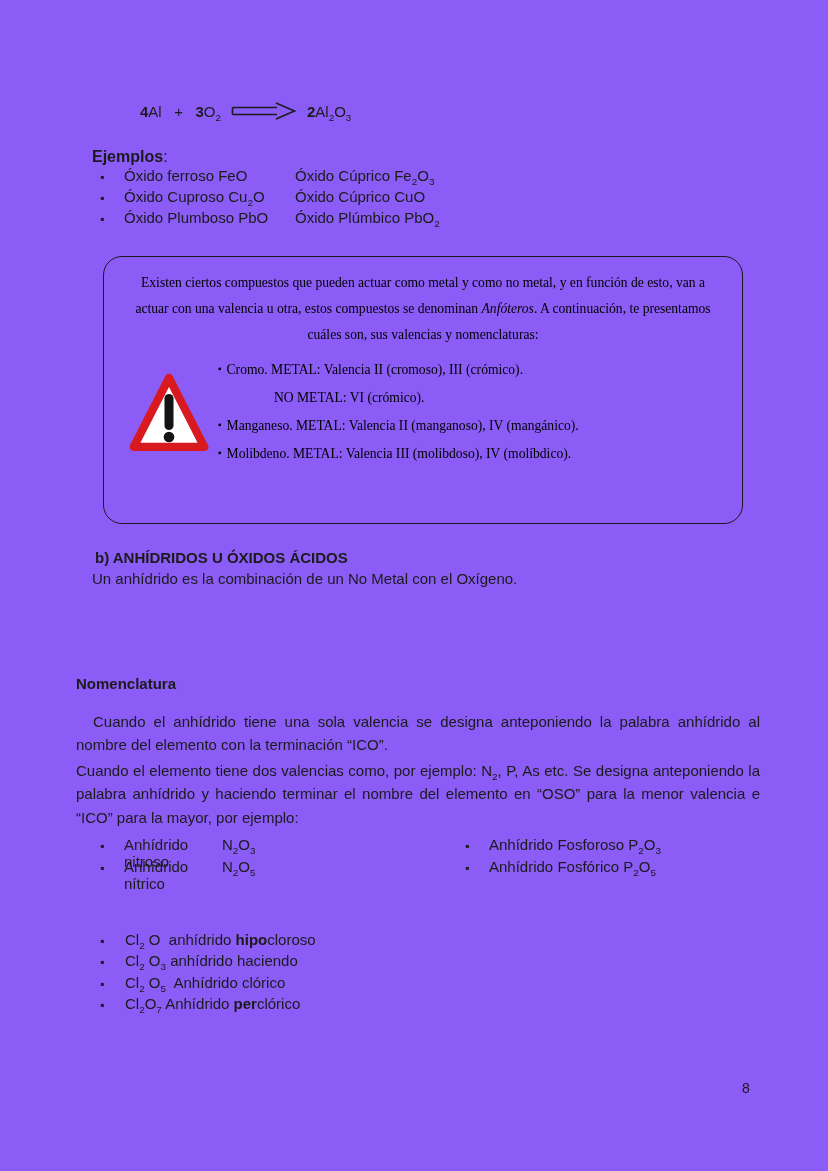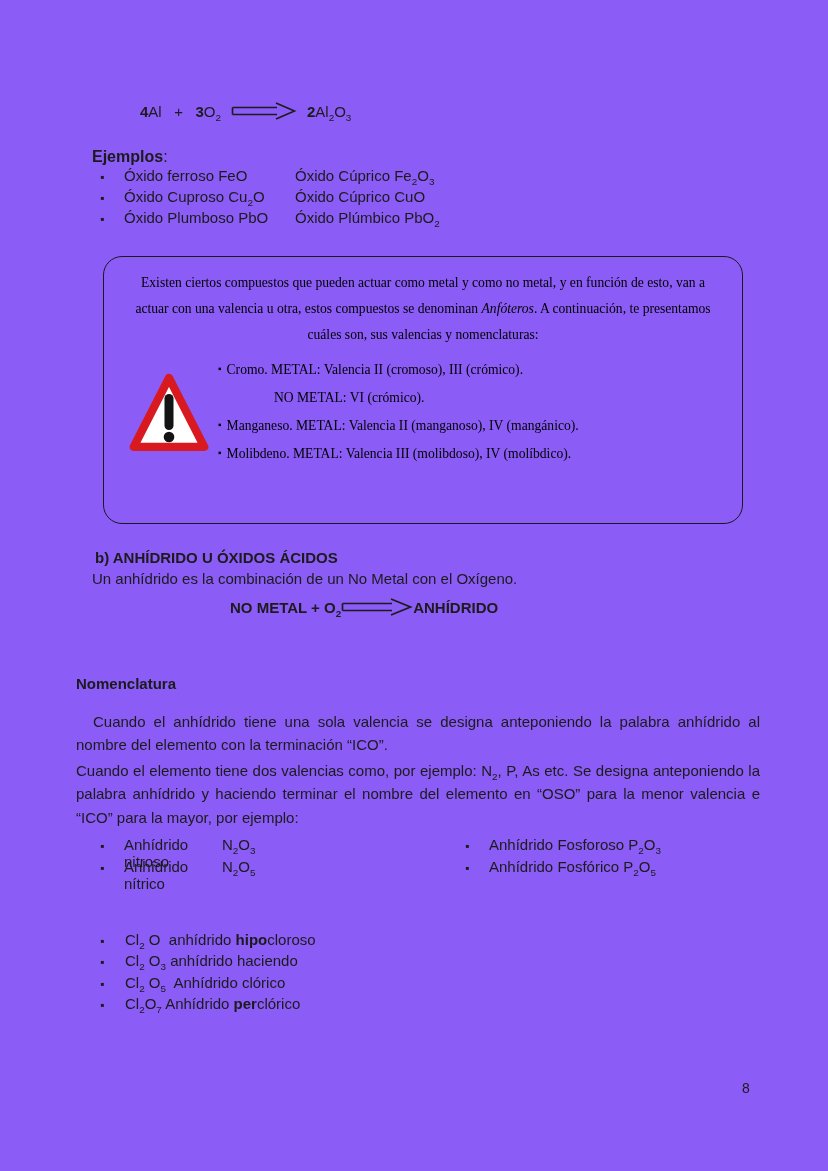--- a/index.html
+++ b/index.html
@@ -128,30 +128,22 @@
         <span class="entry-bullet">▪</span>
         <span>Manganeso. METAL: Valencia II (manganoso), IV (mangánico).</span>
       </div>
       <div class="entry-line">
         <span class="entry-bullet">▪</span>
         <span>Molibdeno. METAL: Valencia III (molibdoso), IV (molíbdico).</span>
       </div>
     </div>
   </div>
 
-  <div class="abs" id="sec-b-h">b) ANHÍDRIDO U ÓXIDOS ÁCIDOS</div>
+  <div class="abs" id="sec-b-h">b) ANHÍDRIDOS U ÓXIDOS ÁCIDOS</div>
   <div class="abs" id="sec-b-p">Un anhídrido es la combinación de un No Metal con el Oxígeno.</div>
-  <div class="abs" id="sec-b-eq">
-    <span class="runs"><span>NO METAL + O</span><sub>2</sub></span>
-    <svg class="arrow-svg" width="72" height="20" viewBox="0 0 72 20">
-      <path d="M1.5 6.5 H51 M1.5 13.5 H51 M1.5 6.5 V13.5" fill="none" stroke="#1b1b1b" stroke-width="1.7"></path>
-      <path d="M50 2 L69.5 10 L50 18" fill="none" stroke="#1b1b1b" stroke-width="1.7"></path>
-    </svg>
-    <span>ANHÍDRIDO</span>
-  </div>
 
   <div class="abs" id="nom-h">Nomenclatura</div>
   <div class="abs para" id="p1">Cuando el anhídrido tiene una sola valencia se designa anteponiendo la palabra anhídrido al nombre del elemento con la terminación “ICO”.</div>
   <div class="abs para" id="p2"><span>Cuando el elemento tiene dos valencias como, por ejemplo: N</span><sub>2</sub><span>, P, As etc. Se designa anteponiendo la palabra anhídrido y haciendo terminar el nombre del elemento en “OSO” para la menor valencia e “ICO” para la mayor, por ejemplo:</span></div>
 
   <div class="abs" id="pairs-left">
     <div class="pair-row">
       <span class="pair-bullet">▪</span>
       <span class="pair-name">Anhídrido nitroso</span>
       <span class="runs"><span>N</span><sub>2</sub><span>O</span><sub>3</sub></span>

